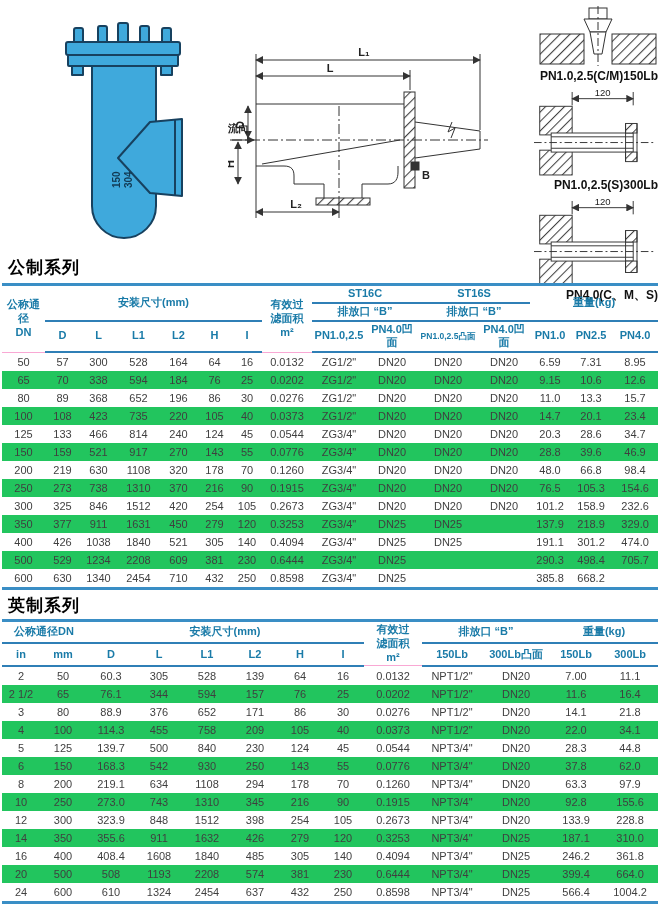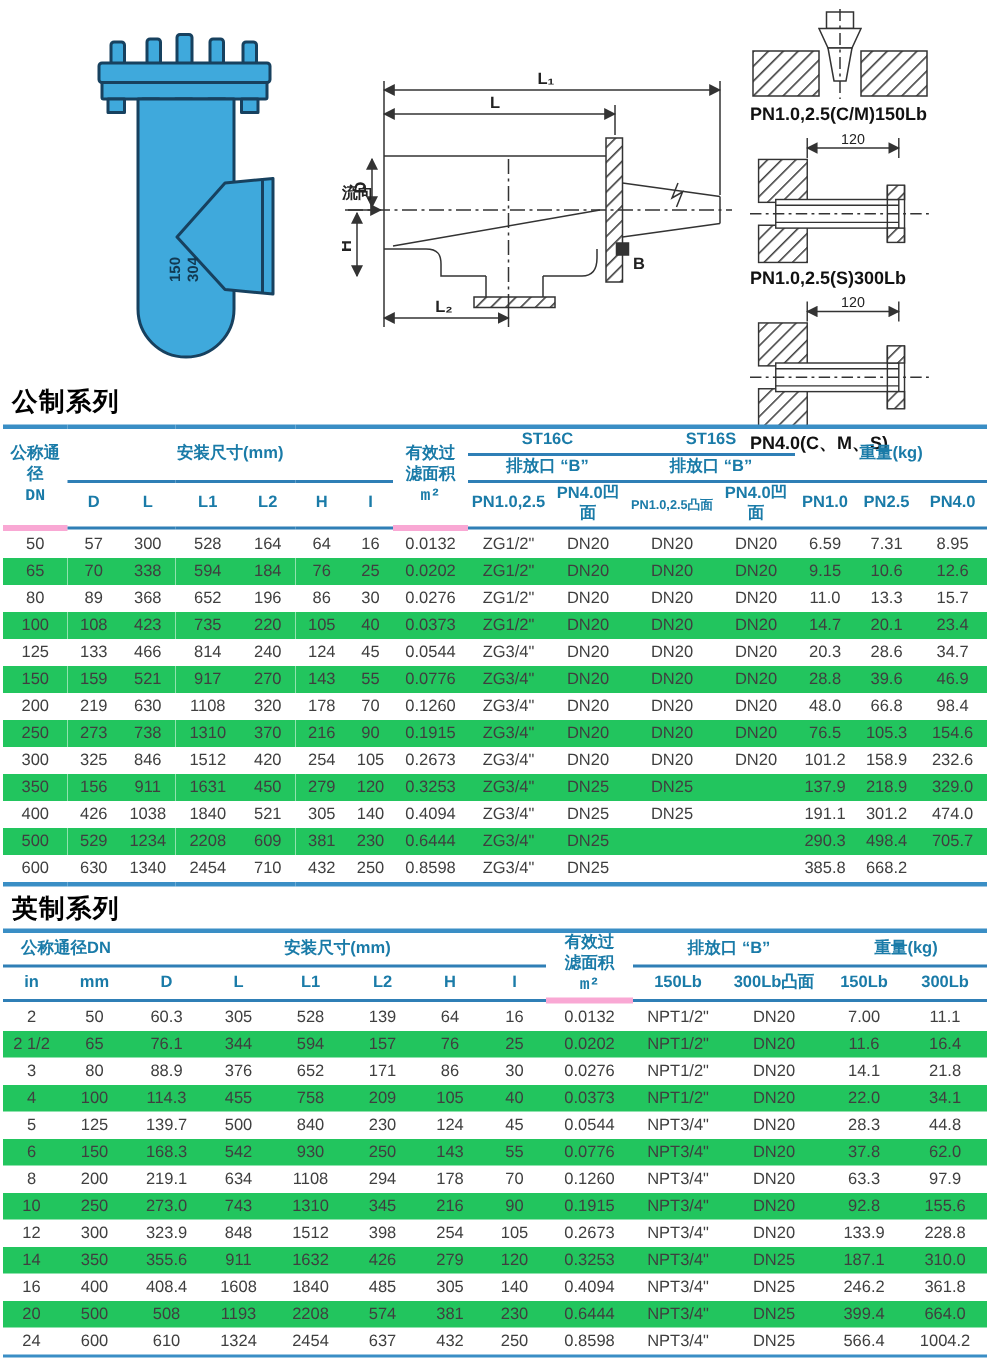--- a/index.html
+++ b/index.html
@@ -8,21 +8,21 @@
     font-family:"Liberation Sans","DejaVu Sans",sans-serif;overflow:hidden;
   }
   svg text{font-family:"Liberation Sans","DejaVu Sans",sans-serif;}
   .abs{position:absolute;}
 
   
   .product-illustration{left:56px;top:16px;width:134px;height:236px;}
   .tech-drawing{left:226px;top:46px;width:268px;height:205px;text-align:right;}
   .drawing-caption{font-size:13px;font-weight:bold;color:#111;margin-top:2px;letter-spacing:1px;}
   .drain-title{left:394px;top:20px;width:210px;font-size:13.5px;font-weight:bold;color:#111;letter-spacing:1px;}
-  .flange-col{left:500px;top:6px;width:158px;display:flex;flex-direction:column;align-items:flex-start;}
+  .flange-col{left:500px;top:6px;width:158px;display:flex;flex-direction:column;align-items:flex-end;}
   .flange-caption{font-size:12px;font-weight:bold;color:#111;margin:1px 0 6px 0;white-space:nowrap;}
 
   
   .section-title{font-size:17px;font-weight:bold;color:#000;letter-spacing:1px;}
   #metric-title{left:8px;top:256px;}
   #imperial-title{left:8px;top:594px;}
 
   
   table.data-table{
     position:absolute;left:2px;width:656px;
@@ -30,21 +30,21 @@
     border-top:3px solid #3a8ec5;border-bottom:3px solid #3a8ec5;
   }
   #metric-table{top:283px;}
   #imperial-table{top:619px;}
   .data-table th{
     color:#1a7ba8;font-size:11px;font-weight:bold;text-align:center;
     vertical-align:middle;padding:1px 0;line-height:1.25;
   }
   .data-table th.grp{border-bottom:2px solid #2f7fb6;}
   .data-table thead tr.hlast th{border-bottom:2px solid #2f7fb6;}
-  .data-table th.rb{border-bottom:4px solid #f9a8d4;font-family:Liberation Mono, monospace;}
+  .data-table th.rb{border-bottom:1px solid #f9a8d4;}
   .data-table th.small{font-size:8.5px;}
   .data-table td{
     font-size:11px;color:#3f3f3f;text-align:center;padding:0;height:18px;line-height:18px;
     white-space:nowrap;overflow:hidden;
   }
   .data-table tr.band{background:#22c55e;}
 </style>
 </head>
 <body>
 
@@ -399,21 +399,21 @@
           <td>ZG3/4"</td>
           <td>DN20</td>
           <td>DN20</td>
           <td>DN20</td>
           <td>101.2</td>
           <td>158.9</td>
           <td>232.6</td>
         </tr>
         <tr class="band">
           <td>350</td>
-          <td>156</td>
+          <td>377</td>
           <td>911</td>
           <td>1631</td>
           <td>450</td>
           <td>279</td>
           <td>120</td>
           <td>0.3253</td>
           <td>ZG3/4"</td>
           <td>DN25</td>
           <td>DN25</td>
           <td></td>

